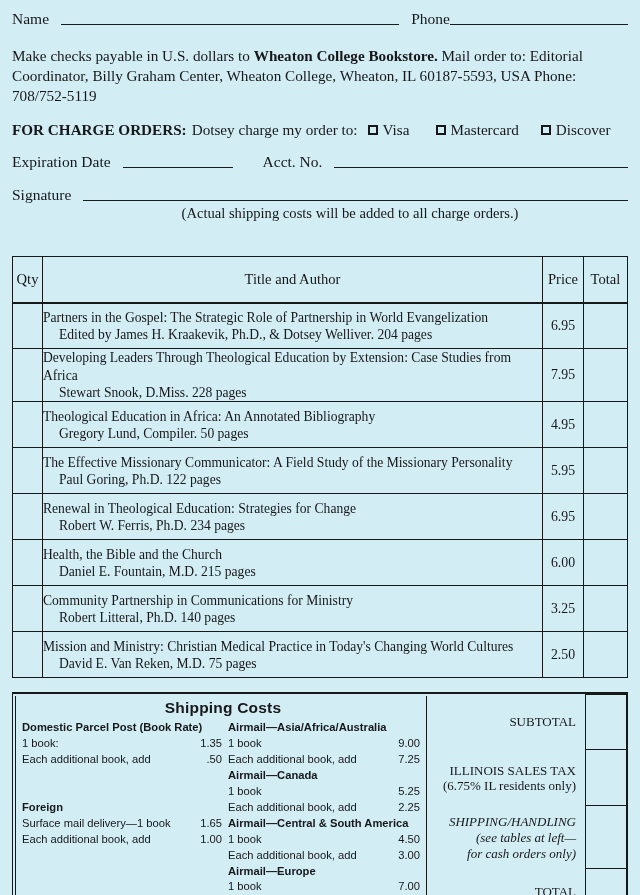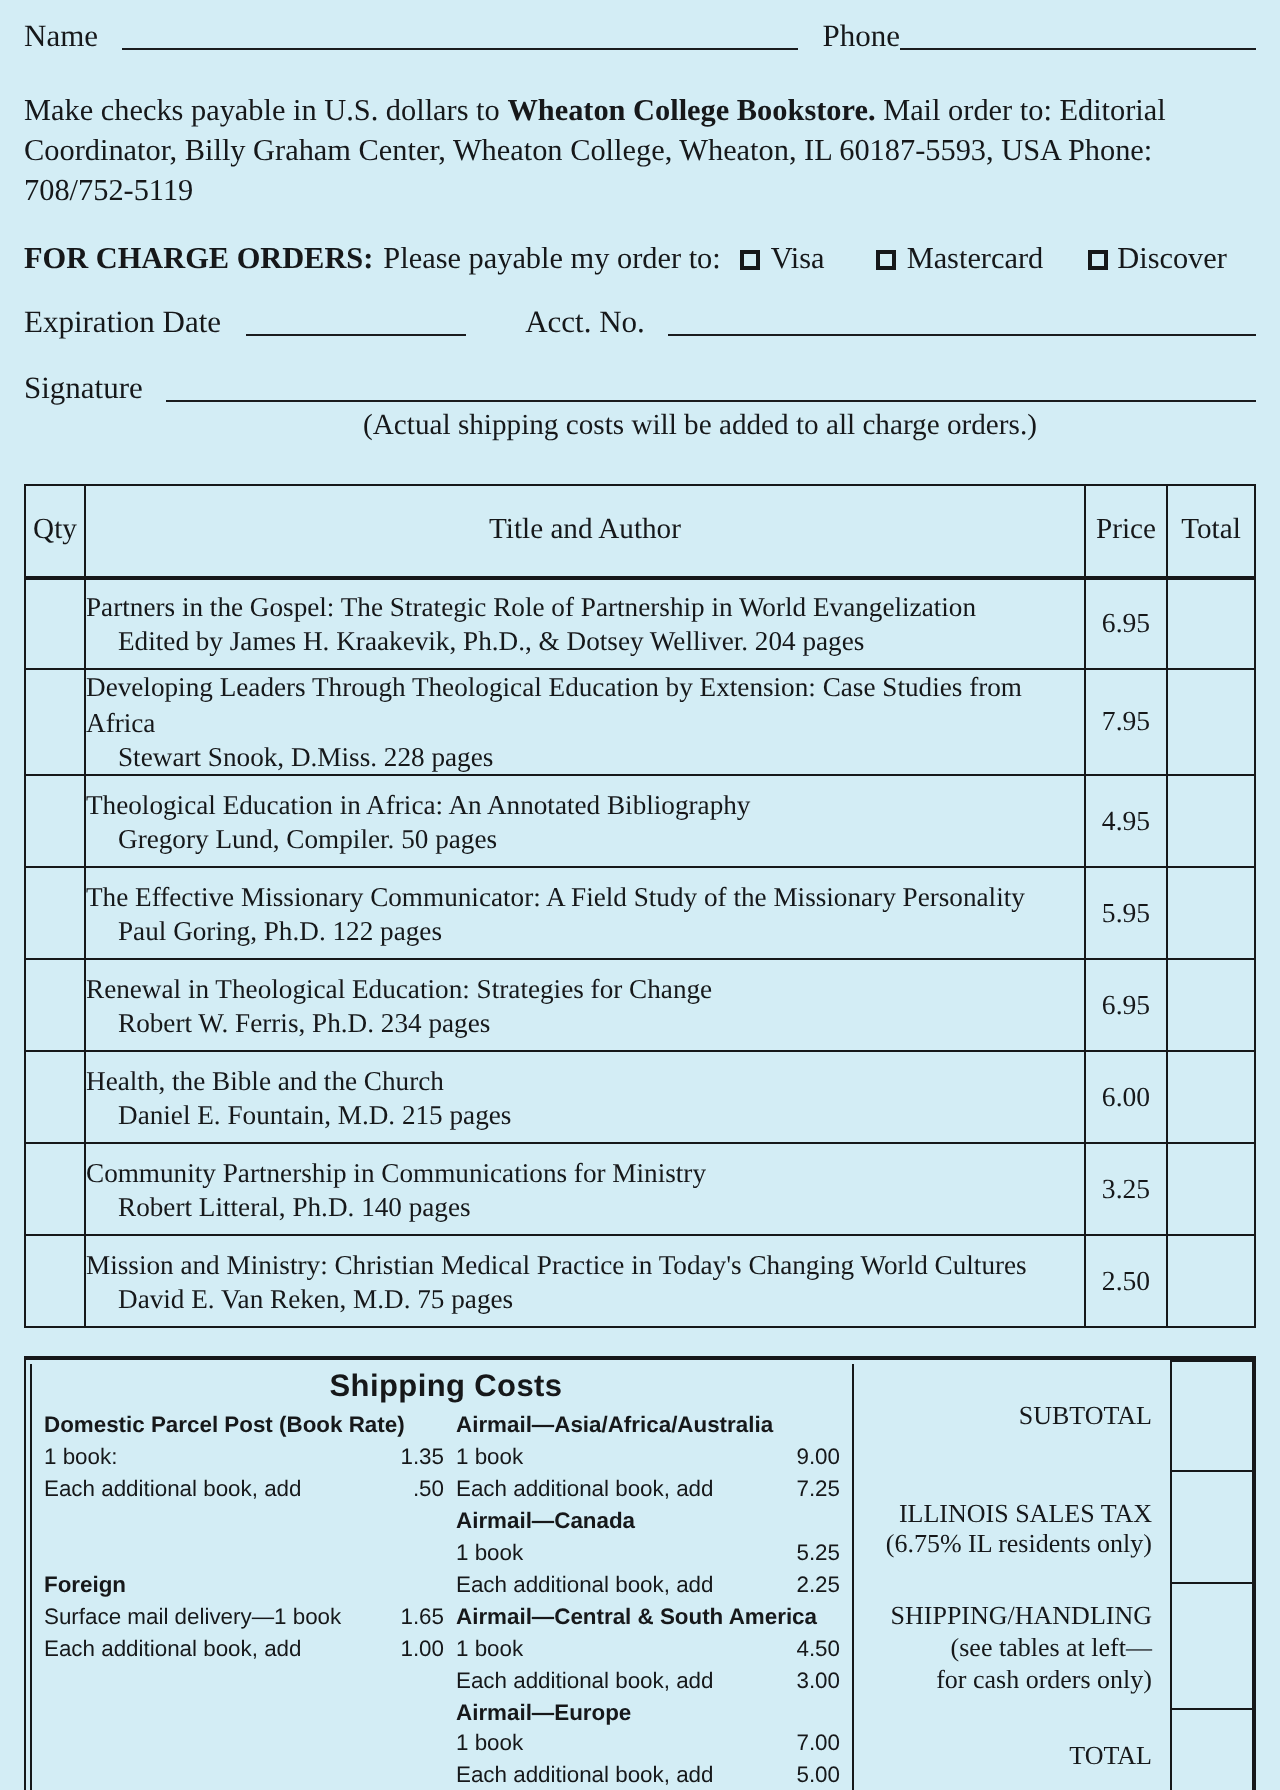--- a/index.html
+++ b/index.html
@@ -57,21 +57,21 @@
     vertical-align: -1px;
     background: #d3edf5;
   }
   .cardopt { display: flex; align-items: center; white-space: nowrap; }
 
   .exp-row { display: flex; align-items: flex-start; font-size: 15.5px; margin-top: 14px; }
   .sig-row { display: flex; align-items: flex-end; font-size: 15.5px; margin-top: 15px; }
   .notice { text-align: center; font-size: 14.6px; margin-top: 1px; padding-left: 60px;}
 
   
-  .tbl-wrap { padding: 14px 12px; margin-top: 6px; }
+  .tbl-wrap { padding: 14px 12px; margin-top: 20px; }
   table.order {
     width: 616px;
     border-collapse: collapse;
     table-layout: fixed;
   }
   table.order th, table.order td {
     border: 1px solid #16181a;
     padding: 0;
     vertical-align: middle;
   }
@@ -165,21 +165,21 @@
     line-height: 1.22;
   }
   .tlabel .sub { display: block; }
   .tbox {
     width: 42px;
     border: 1px solid #16181a;
     background: #d3edf5;
   }
   .r1 { height: 56px; } .r1 .tbox { height: 56px; }
   .r2 { height: 56px; } .r2 .tbox { height: 56px; border-top: none; }
-  .r3 { height: 63px; } .r3 .tbox { height: 63px; border-top: none; }
+  .r3 { height: 63px; font-style: italic; } .r3 .tbox { height: 63px; border-top: none; }
   .r4 { height: 45px; } .r4 .tbox { height: 45px; border-top: none; }
 </style>
 </head>
 <body>
 
 <div class="contact">
 
   <div class="line1">
     <span class="lbl">Name</span>
     <span class="gap-sm"></span>
@@ -192,21 +192,21 @@
 
   <div class="paytext">
     <span>Make checks payable in U.S. dollars to</span>
     <span class="bold">Wheaton College Bookstore.</span>
     <span>Mail order to: Editorial Coordinator, Billy Graham Center, Wheaton College, Wheaton, IL 60187-5593, USA   Phone: 708/752-5119</span>
   </div>
 
   <div class="charge">
     <span class="bold">FOR CHARGE ORDERS:</span>
     <span style="width:5px;flex:0 0 5px;"></span>
-    <span>Please payable my order to:</span>
+    <span>Dotsey charge my order to:</span>
     <span style="width:10px;flex:0 0 10px;"></span>
 
     <span class="cardopt">
       <span class="cb"></span>
       <span>Visa</span>
     </span>
     <span style="width:26px;flex:0 0 26px;"></span>
 
     <span class="cardopt">
       <span class="cb"></span>

